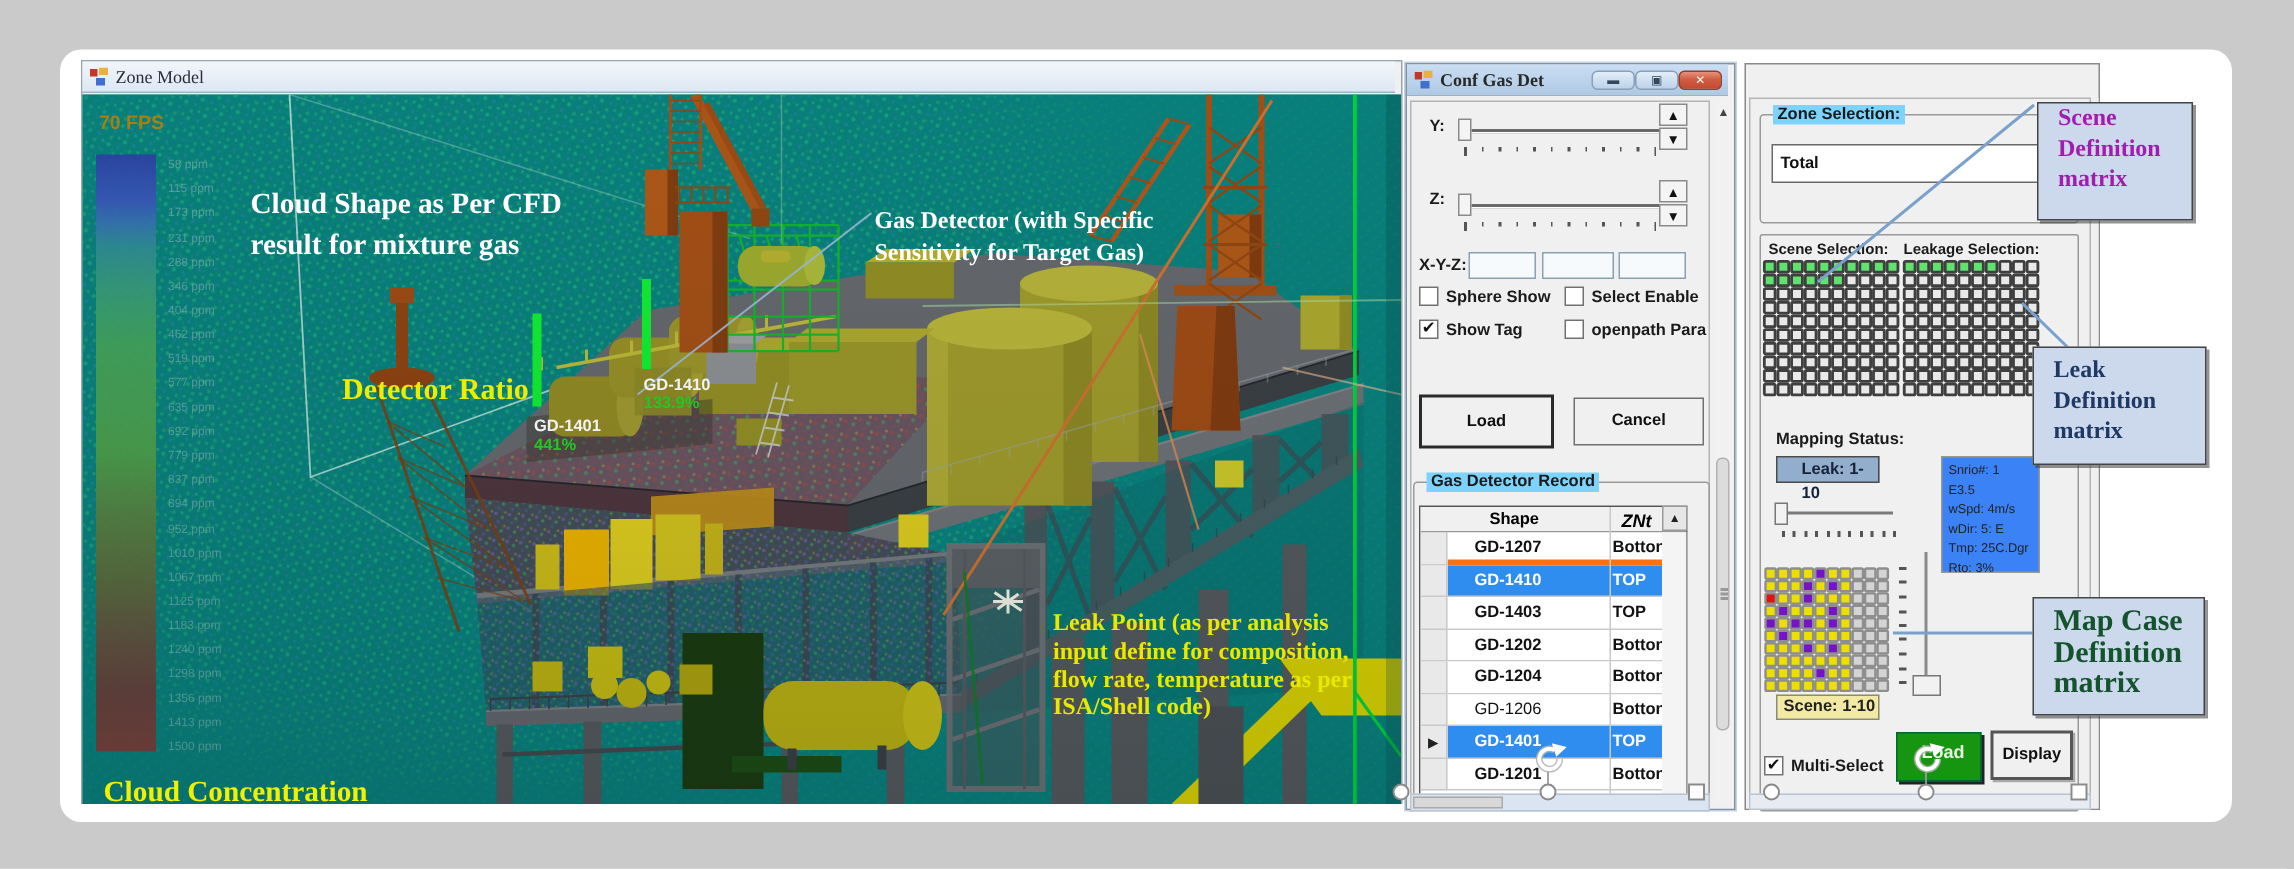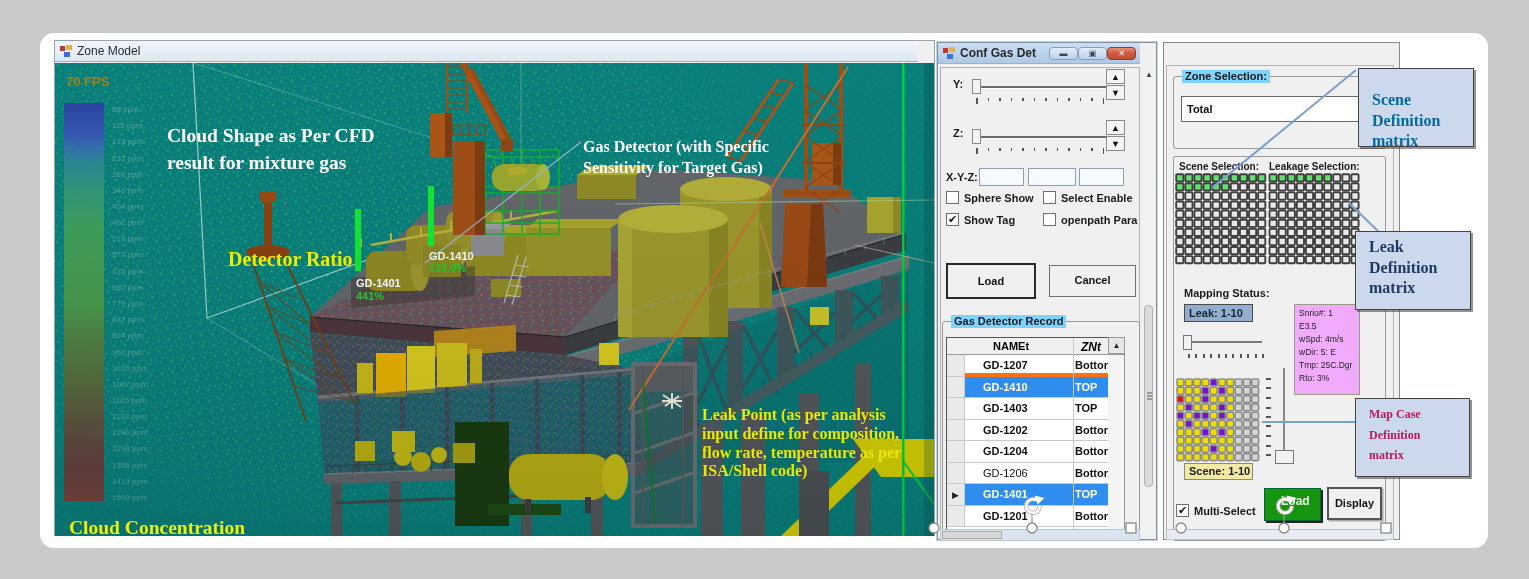--- a/index.html
+++ b/index.html
@@ -2,23 +2,23 @@
 <html><head>
 <meta charset="utf-8">
 <style>
   * { margin:0; padding:0; box-sizing:border-box; }
   html,body { width:1529px; height:579px; background:#cacaca; overflow:hidden;
     font-family:"Liberation Sans", sans-serif; }
   .card { position:absolute; left:40px; top:33px; width:1448px; height:515px;
     background:#ffffff; border-radius:14px; }
   .abs { position:absolute; }
   .win { position:absolute; background:#f0f0f0; }
-  .tbar { position:absolute; left:0; top:0; right:16px; height:21px;
+  .tbar { position:absolute; left:0; top:0; right:4px; height:21px;
     background:linear-gradient(#cadef4,#afc9e4); border-bottom:1px solid #9ab2cc;
-    font-size:12px; color:#2a2a3a; }
+    font-size:12px; color:#2a2a3a;font-family:Liberation Serif, serif; }
   .tbar .ttl { position:absolute; left:22px; top:3px; }
   .wbtn { position:absolute; top:4px; width:29px; height:13px; border:1px solid #8aa0b8;
     border-radius:4px; background:linear-gradient(#e2edf8,#bcd2ea);
     text-align:center; line-height:11px; font-size:8px; color:#33475a; }
   .wbtn.red { background:linear-gradient(#e8937a,#d05c42 45%,#c24a30); border-color:#9a3a24; color:#fff; }
   .icon16 { position:absolute; left:5px; top:4px; width:13px; height:13px; }
   .gb { position:absolute; border:1px solid #9a9a9a; border-radius:3px; }
   .gb > .gl { position:absolute; left:8px; top:-7px; background:#7dd3fc; padding:0 3px;
     font-size:11px; font-weight:bold; color:#1a1a1a; line-height:13px;}
   .lbl { position:absolute; font-size:11px; font-weight:bold; color:#1a1a1a; white-space:nowrap; }
@@ -481,21 +481,21 @@
 <div class="lbl" style="left:26px;top:149px;">Show Tag</div>
 <div class="cb" style="left:105px;top:148px;"></div>
 <div class="lbl" style="left:123px;top:149px;">openpath Para</div>
 <div class="btn" style="left:8px;top:198px;width:90px;height:36px;border:2px solid #2a2a2a;line-height:32px;">Load</div>
 <div class="btn" style="left:111px;top:200px;width:87px;height:32px;line-height:28px;">Cancel</div>
 <div class="gb" style="left:4px;top:256px;width:198px;height:218px;">
           <div class="gl">Gas Detector Record</div>
         </div>
 <div class="abs" style="left:8px;top:272px;width:179px;height:196px;background:#fff;border:1px solid #555;overflow:hidden;">
 <div class="abs" style="left:0;top:0;width:179px;height:17px;background:#f0f0f0;border-bottom:1px solid #999;">
-            <div class="abs" style="left:46px;top:2px;font-size:11px;font-weight:bold;">NAMEt</div>
+            <div class="abs" style="left:46px;top:2px;font-size:11px;font-weight:bold;">Shape</div>
             <div class="abs" style="left:134px;top:2px;font-size:12px;font-weight:bold;font-style:italic;">ZNt</div>
           </div>
 <div class="abs" style="left:18px;top:17.0px;width:161px;height:21.5px;background:#fff;border-bottom:4px solid #f97316;">
             <span class="abs" style="left:18px;top:4px;font-size:11px;font-weight:bold;color:#111;">GD-1207</span>
             <span class="abs" style="left:110px;top:4px;font-size:11px;font-weight:bold;color:#111;">Botton</span>
           </div>
 <div class="abs" style="left:0;top:17.0px;width:18px;height:21.5px;background:#e9e9e9;border-bottom:1px solid #c9c9c9;border-right:1px solid #c9c9c9;font-size:9px;line-height:22px;text-align:center;color:#222;"></div>
 <div class="abs" style="left:18px;top:38.5px;width:161px;height:21.5px;background:#2e8def;border-bottom:1px solid #c9c9c9;">
             <span class="abs" style="left:18px;top:4px;font-size:11px;font-weight:bold;color:#fff;">GD-1410</span>
             <span class="abs" style="left:110px;top:4px;font-size:11px;font-weight:bold;color:#fff;">TOP</span>
@@ -760,22 +760,22 @@
           <rect x="112.7" y="83.1" width="7.2" height="7.2" fill="#e9e9e9" stroke="#3f3f3f" stroke-width="1.9" rx="1"></rect>
           <rect x="121.8" y="83.1" width="7.2" height="7.2" fill="#e9e9e9" stroke="#3f3f3f" stroke-width="1.9" rx="1"></rect>
           <rect x="130.9" y="83.1" width="7.2" height="7.2" fill="#e9e9e9" stroke="#3f3f3f" stroke-width="1.9" rx="1"></rect>
           <rect x="140.0" y="83.1" width="7.2" height="7.2" fill="#e9e9e9" stroke="#3f3f3f" stroke-width="1.9" rx="1"></rect>
           <rect x="149.1" y="83.1" width="7.2" height="7.2" fill="#e9e9e9" stroke="#3f3f3f" stroke-width="1.9" rx="1"></rect>
           <rect x="158.2" y="83.1" width="7.2" height="7.2" fill="#e9e9e9" stroke="#3f3f3f" stroke-width="1.9" rx="1"></rect>
           <rect x="167.3" y="83.1" width="7.2" height="7.2" fill="#e9e9e9" stroke="#3f3f3f" stroke-width="1.9" rx="1"></rect>
           <rect x="176.4" y="83.1" width="7.2" height="7.2" fill="#e9e9e9" stroke="#3f3f3f" stroke-width="1.9" rx="1"></rect>
 </svg>
 <div class="lbl" style="left:20px;top:222px;">Mapping Status:</div>
-<div class="abs" style="left:20px;top:239px;width:69px;height:18px;background:#93aecd;border:1px solid #4a4a4a;font-size:11px;font-weight:bold;color:#16223a;line-height:16px;padding-left:4px;">Leak: 1-10</div>
-<div class="abs" style="left:130px;top:239px;width:66px;height:91px;background:#f0abfc;border:1px solid #9a9a8a;font-size:8.5px;color:#222;padding:2px 0 0 4px;">
+<div class="abs" style="left:20px;top:239px;width:69px;height:18px;background:#93aecd;border:1px solid #4a4a4a;font-size:11px;font-weight:bold;color:#16223a;line-height:16px;padding-left:16px;">Leak: 1-10</div>
+<div class="abs" style="left:130px;top:239px;width:66px;height:78px;background:#3b82f6;border:1px solid #9a9a8a;font-size:8.5px;color:#222;padding:2px 0 0 4px;">
           <div style="line-height:13px;">Snrio#: 1</div>
           <div style="line-height:13px;">E3.5</div>
           <div style="line-height:13px;">wSpd: 4m/s</div>
           <div style="line-height:13px;">wDir: 5: E</div>
           <div style="line-height:13px;">Tmp: 25C.Dgr</div>
           <div style="line-height:13px;">Rto: 3%</div>
         </div>
 <div class="abs" style="left:26px;top:276px;width:72px;height:2px;background:#7a7a7a;"></div>
 <div class="abs" style="left:19px;top:270px;width:9px;height:15px;background:#f2f2f2;border:1px solid #777;"></div>
 <div class="abs" style="left:24px;top:289px;width:1.5px;height:3.5px;background:#555;"></div>
@@ -911,23 +911,23 @@
 <div class="btn" style="left:163px;top:422px;width:55px;height:33px;border:2px solid #555;line-height:29px;box-shadow:1.5px 1.5px 0 #aaa;">Display</div>
 <div class="abs" style="left:2px;top:464px;width:228px;height:11px;background:#e8ecf2;border:1px solid #b8c4d2;"></div>
 </div>
   </div>
 
 <svg class="abs" style="left:0;top:0;pointer-events:none;z-index:40;" width="1448" height="515" viewBox="0 0 1448 515">
   <path d="M1316 37 L1172 155" stroke="#7aa0cc" stroke-width="2" fill="none"></path>
   <path d="M1308 169 L1341 201" stroke="#7aa0cc" stroke-width="2" fill="none"></path>
   <path d="M1222 389 L1315 389" stroke="#7aa0cc" stroke-width="2" fill="none"></path>
 </svg>
-<div class="abs" style="z-index:41;left:1318px;top:35px;width:116px;height:79px;background:#ccd9ed;border:1.5px solid #444;box-shadow:2px 2px 0 rgba(60,60,60,.55);font-family:'Liberation Serif',serif;font-weight:bold;font-size:16px;color:#0369a1;line-height:20.5px;padding:21px 0 0 13px;">Scene<br>Definition<br>matrix</div>
+<div class="abs" style="z-index:41;left:1318px;top:35px;width:104px;height:79px;background:#ccd9ed;border:1.5px solid #444;box-shadow:2px 2px 0 rgba(60,60,60,.55);font-family:'Liberation Serif',serif;font-weight:bold;font-size:16px;color:#a21caf;line-height:20.5px;padding:0 0 0 13px;">Scene<br>Definition<br>matrix</div>
 <div class="abs" style="z-index:41;left:1315px;top:198px;width:116px;height:79px;background:#ccd9ed;border:1.5px solid #444;box-shadow:2px 2px 0 rgba(60,60,60,.55);font-family:'Liberation Serif',serif;font-weight:bold;font-size:16px;color:#1f3864;line-height:20.5px;padding:5px 0 0 13px;">Leak<br>Definition<br>matrix</div>
-<div class="abs" style="z-index:41;left:1315px;top:365px;width:115px;height:79px;background:#ccd9ed;border:1.5px solid #444;box-shadow:2px 2px 0 rgba(60,60,60,.55);font-family:'Liberation Serif',serif;font-weight:bold;font-size:12px;color:#be185d;line-height:20.5px;padding:5px 0 0 13px;">Map Case<br>Definition<br>matrix</div>
+<div class="abs" style="z-index:41;left:1315px;top:365px;width:115px;height:79px;background:#ccd9ed;border:1.5px solid #444;box-shadow:2px 2px 0 rgba(60,60,60,.55);font-family:'Liberation Serif',serif;font-weight:bold;font-size:20px;color:#14532d;line-height:20.5px;padding:5px 0 0 13px;">Map Case<br>Definition<br>matrix</div>
 
 <svg class="abs" style="left:0;top:0;pointer-events:none;z-index:42;" width="1448" height="515" viewBox="0 0 1448 515">
   <g stroke="#9a9a9a" stroke-width="1.2" fill="none">
     <line x1="992" y1="481" x2="992" y2="491"></line>
     <line x1="1244" y1="481" x2="1244" y2="491"></line>
   </g>
   <g fill="none" stroke="#b0b0b0" stroke-width="4.6" opacity=".85">
     <path d="M 999.8 473 A 6.8 6.8 0 1 1 996.4 467.1"></path>
     <path d="M 1251.8 473 A 6.8 6.8 0 1 1 1248.4 467.1"></path>
   </g>

